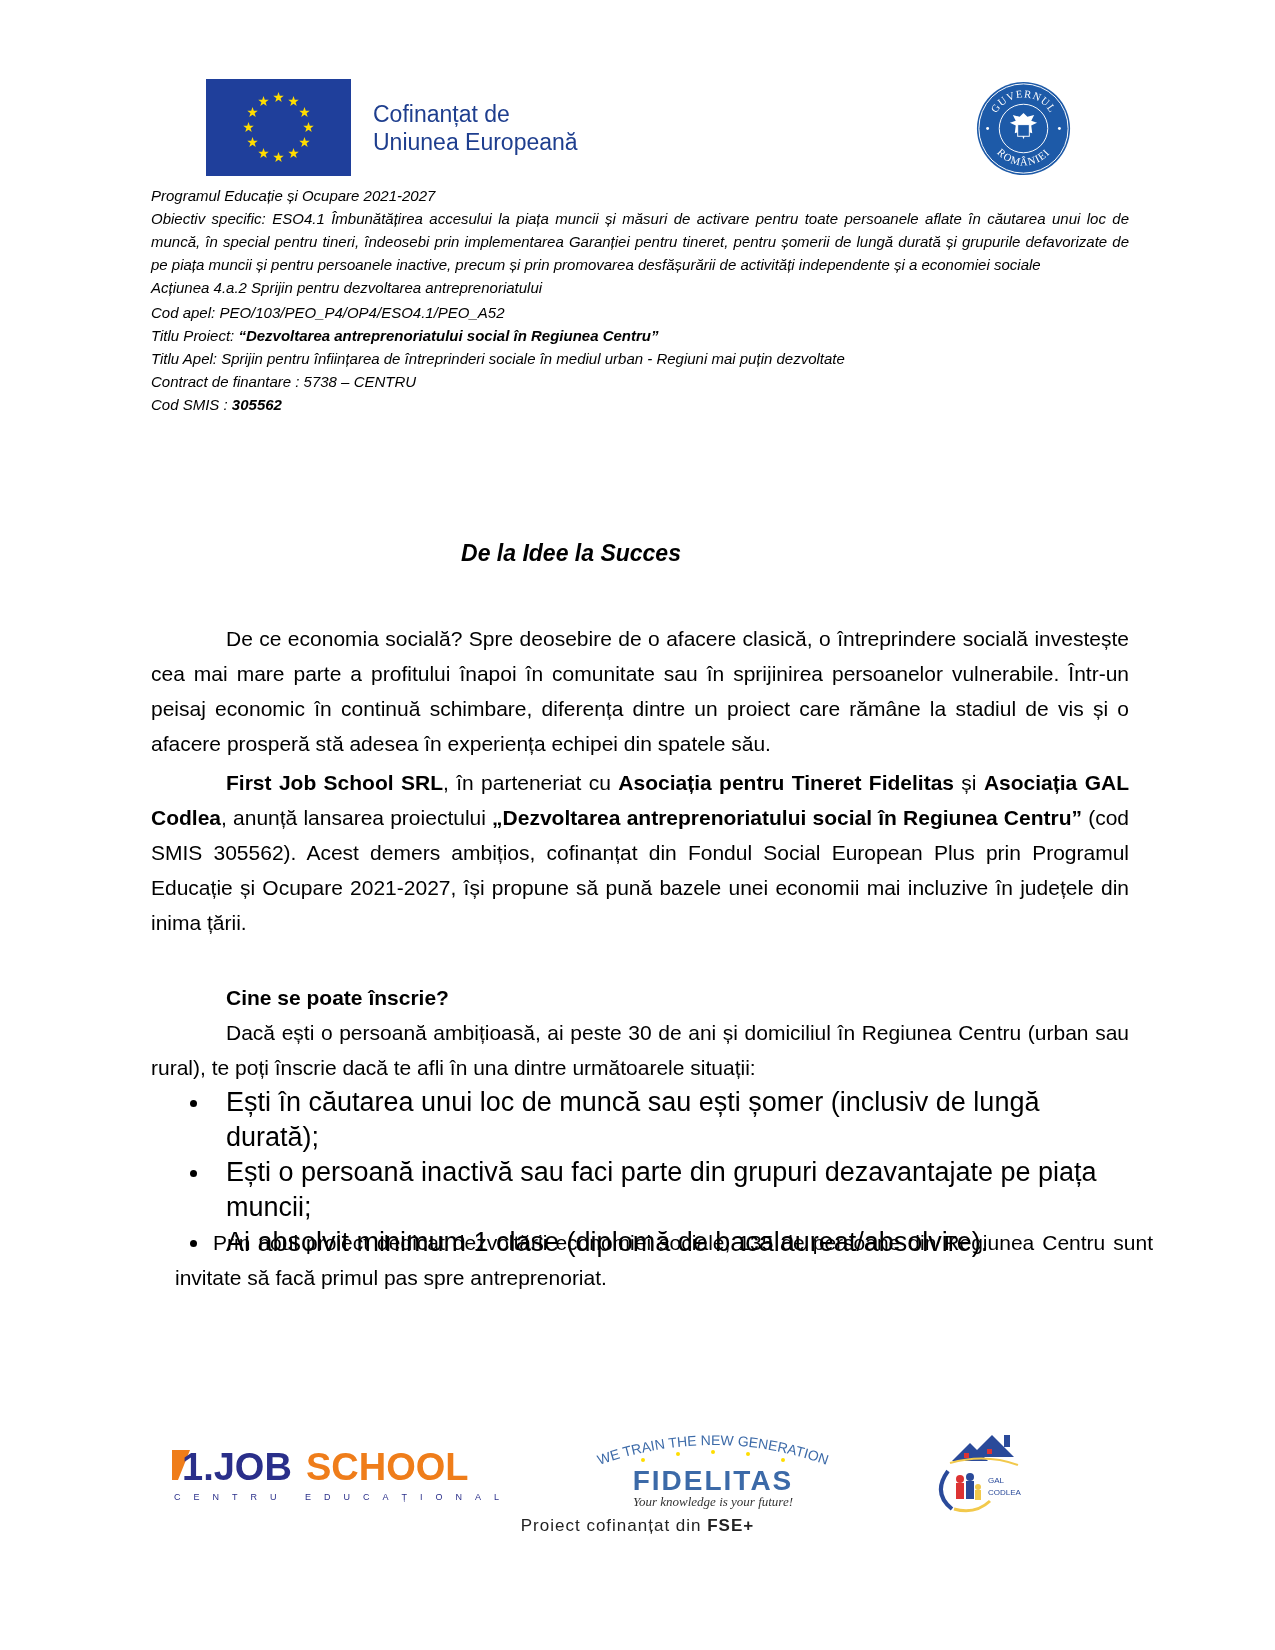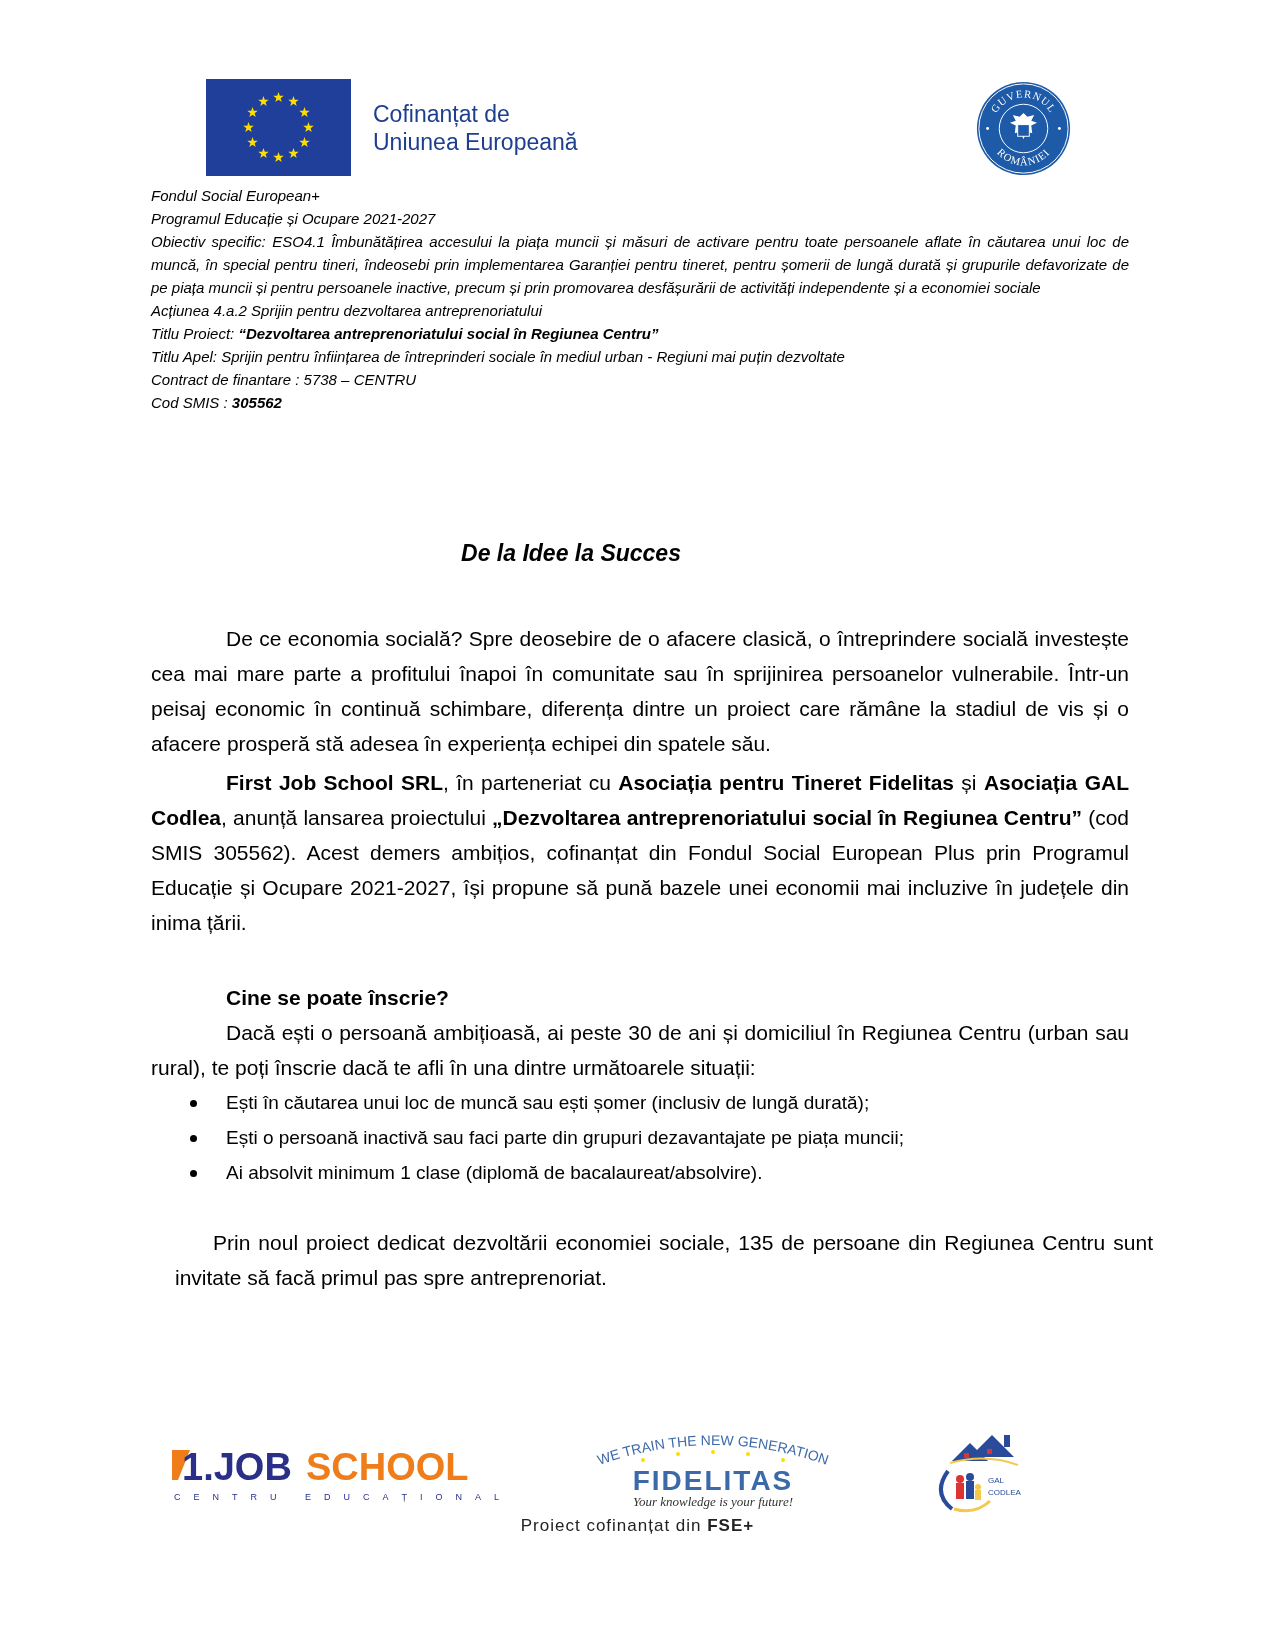--- a/index.html
+++ b/index.html
@@ -25,21 +25,21 @@
   .doc-title { left: 0; width: 1142px; top: 540px; text-align: center; font-style: italic; font-weight: bold;
                font-size: 23px; }
 
   
   .body { left: 151px; width: 978px; font-size: 21px; line-height: 35px; }
   .para { text-align: justify; margin: 0; text-indent: 75px; }
   .p1 { top: 621px; }
   .p2 { top: 765px; }
   .h-cine { top: 980px; left: 226px; font-weight: bold; font-size: 21px; line-height: 35px; }
   .p3 { top: 1015px; }
-  .bullets { top: 1085px; left: 151px; width: 978px; margin: 0; padding: 0; list-style: none; font-size: 19px; line-height: 35px; }
+  .bullets { top: 1085px; left: 151px; width: 978px; margin: 0; padding: 0; list-style: none; font-size: 27px; line-height: 35px; }
   .bullets li { position: relative; padding-left: 75px; }
   .bullets li .dot { position: absolute; left: 39px; top: 15px; width: 7px; height: 7px; border-radius: 50%; background: #000; }
   .p4 { top: 1225px; margin-left: 24px; }
   .p4 .para { text-indent: 38px; }
 
   
   .jobschool { left: 168px; top: 1440px; width: 355px; height: 80px; }
   .fidelitas { left: 583px; top: 1430px; width: 260px; height: 80px; }
   .gal { left: 930px; top: 1423px; width: 100px; height: 90px; }
   .footer-note { left: 0; width: 1275px; top: 1516px; text-align: center; font-size: 17px; letter-spacing: 1px; color: #222; }
@@ -85,24 +85,24 @@
       <textPath href="#arcBot" startOffset="50%" text-anchor="middle">ROMÂNIEI</textPath>
     </text>
     <path d="M50 34 l-4 4 -7 -2 3 6 -6 2 6 3 -1 8 6 -2 3 8 3 -8 6 2 -1 -8 6 -3 -6 -2 3 -6 -7 2z" fill="#fff"></path>
     <rect x="44" y="46" width="12" height="12" fill="#1d5aa8" stroke="#fff" stroke-width="1"></rect>
     <circle cx="13" cy="50" r="1.5" fill="#fff"></circle>
     <circle cx="87" cy="50" r="1.5" fill="#fff"></circle>
   </svg>
 </div>
 
 <div class="abs meta">
-  <span class="line">Fondul Social European+</span>
   <span class="line">Programul Educație și Ocupare 2021-2027</span>
   <span class="line obj">Obiectiv specific: ESO4.1 Îmbunătățirea accesului la piața muncii și măsuri de activare pentru toate persoanele aflate în căutarea unui loc de muncă, în special pentru tineri, îndeosebi prin implementarea Garanției pentru tineret, pentru șomerii de lungă durată și grupurile defavorizate de pe piața muncii și pentru persoanele inactive, precum și prin promovarea desfășurării de activități independente și a economiei sociale</span>
   <span class="line">Acțiunea 4.a.2 Sprijin pentru dezvoltarea antreprenoriatului</span>
+  <span class="line" style="margin-top:2px">Cod apel: PEO/103/PEO_P4/OP4/ESO4.1/PEO_A52</span>
   <span class="line"><span>Titlu Proiect: </span><b>“Dezvoltarea antreprenoriatului social în Regiunea Centru”</b></span>
   <span class="line">Titlu Apel: Sprijin pentru înființarea de întreprinderi sociale în mediul urban - Regiuni mai puțin dezvoltate</span>
   <span class="line">Contract de finantare : 5738 – CENTRU</span>
   <span class="line"><span>Cod SMIS : </span><b>305562</b></span>
 </div>
 
 <div class="abs doc-title">De la Idee la Succes</div>
 
 <div class="abs body p1">
   <p class="para">De ce economia socială? Spre deosebire de o afacere clasică, o întreprindere socială investește cea mai mare parte a profitului înapoi în comunitate sau în sprijinirea persoanelor vulnerabile. Într-un peisaj economic în continuă schimbare, diferența dintre un proiect care rămâne la stadiul de vis și o afacere prosperă stă adesea în experiența echipei din spatele său.</p>

